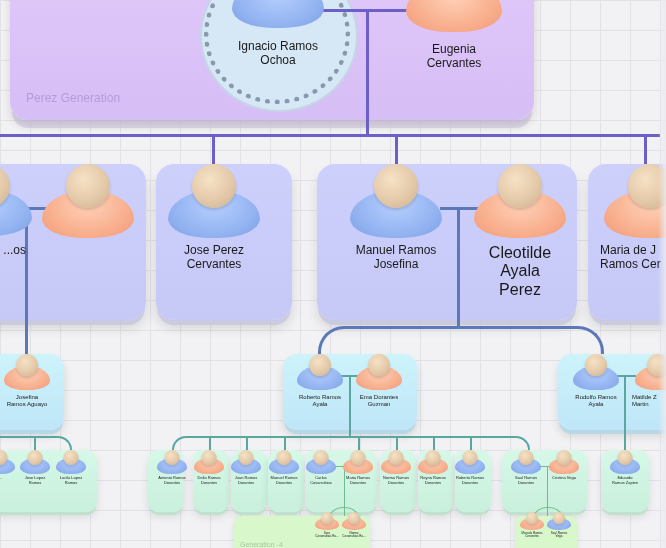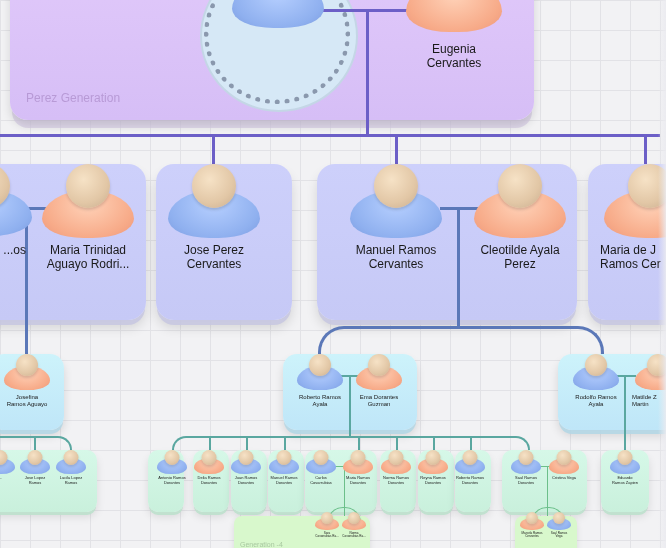--- a/index.html
+++ b/index.html
@@ -41,20 +41,22 @@
 
 <div class="line" style="left:322px;top:9px;width:90px;height:3px;background:#6c5fc7;"></div>
 <div class="line" style="left:366px;top:9px;width:3px;height:128px;background:#6c5fc7;"></div>
 <div class="line" style="left:0;top:134px;width:660px;height:3px;background:#6c5fc7;"></div>
 <div class="line" style="left:212px;top:134px;width:3px;height:32px;background:#6c5fc7;"></div>
 <div class="line" style="left:395px;top:134px;width:3px;height:32px;background:#6c5fc7;"></div>
 <div class="line" style="left:644px;top:134px;width:3px;height:32px;background:#6c5fc7;"></div>
 
 <div class="person" style="left:228px;top:-20px;width:100px;height:80px;">
   <div class="body m" style="top:0;width:92px;height:48px;"></div>
+  <div class="name" style="top:60px;font-size:12px;">Ignacio Ramos
+Ochoa</div>
 </div>
 <div class="person" style="left:404px;top:-20px;width:100px;height:90px;">
   <div class="body f" style="top:0;width:96px;height:52px;"></div>
   <div class="name" style="top:63px;font-size:12px;">Eugenia
 Cervantes</div>
 </div>
 
 <div class="card g1" style="left:-20px;top:164px;width:166px;height:156px;"></div>
 <div class="card g1" style="left:156px;top:164px;width:136px;height:156px;"></div>
 <div class="card g1" style="left:317px;top:164px;width:260px;height:156px;"></div>
@@ -67,39 +69,37 @@
 <div class="line" style="left:318px;top:326px;width:280px;height:30px;border:3px solid #5b78b8;border-bottom:none;border-radius:26px 26px 0 0;background:transparent;"></div>
 
 <div class="person" style="left:-50px;top:164px;width:76px;height:110px;">
   <div class="body m" style="top:26px;width:88px;height:46px;"></div>
   <div class="head" style="top:0;width:44px;height:44px;"></div>
   <div class="name" style="top:80px;font-size:12px;left:0;text-align:right;">...os</div>
 </div>
 <div class="person" style="left:40px;top:164px;width:96px;height:110px;">
   <div class="body f" style="top:26px;width:92px;height:48px;"></div>
   <div class="head" style="top:0;width:44px;height:44px;"></div>
-  <div class="name" style="top:80px;font-size:12px;">Maria Trinidad
-Aguayo Rodri...</div>
 </div>
 <div class="person" style="left:166px;top:164px;width:96px;height:110px;">
   <div class="body m" style="top:26px;width:92px;height:48px;"></div>
   <div class="head" style="top:0;width:44px;height:44px;"></div>
   <div class="name" style="top:80px;font-size:12px;">Jose Perez
 Cervantes</div>
 </div>
 <div class="person" style="left:348px;top:164px;width:96px;height:110px;">
   <div class="body m" style="top:26px;width:92px;height:48px;"></div>
   <div class="head" style="top:0;width:44px;height:44px;"></div>
   <div class="name" style="top:80px;font-size:12px;">Manuel Ramos
-Cervantes</div>
+Josefina</div>
 </div>
 <div class="person" style="left:472px;top:164px;width:96px;height:110px;">
   <div class="body f" style="top:26px;width:92px;height:48px;"></div>
   <div class="head" style="top:0;width:44px;height:44px;"></div>
-  <div class="name" style="top:80px;font-size:12px;">Cleotilde Ayala
+  <div class="name" style="top:80px;font-size:16px;">Cleotilde Ayala
 Perez</div>
 </div>
 <div class="person" style="left:594px;top:164px;width:96px;height:110px;">
   <div class="body f" style="top:26px;width:92px;height:48px;left:56px;"></div>
   <div class="head" style="top:0;width:44px;height:44px;left:56px;"></div>
   <div class="name" style="top:80px;font-size:12px;text-align:left;left:6px;">Maria de J
 Ramos Cer</div>
 </div>
 
 <div class="card g2" style="left:-10px;top:354px;width:74px;height:76px;"></div>

